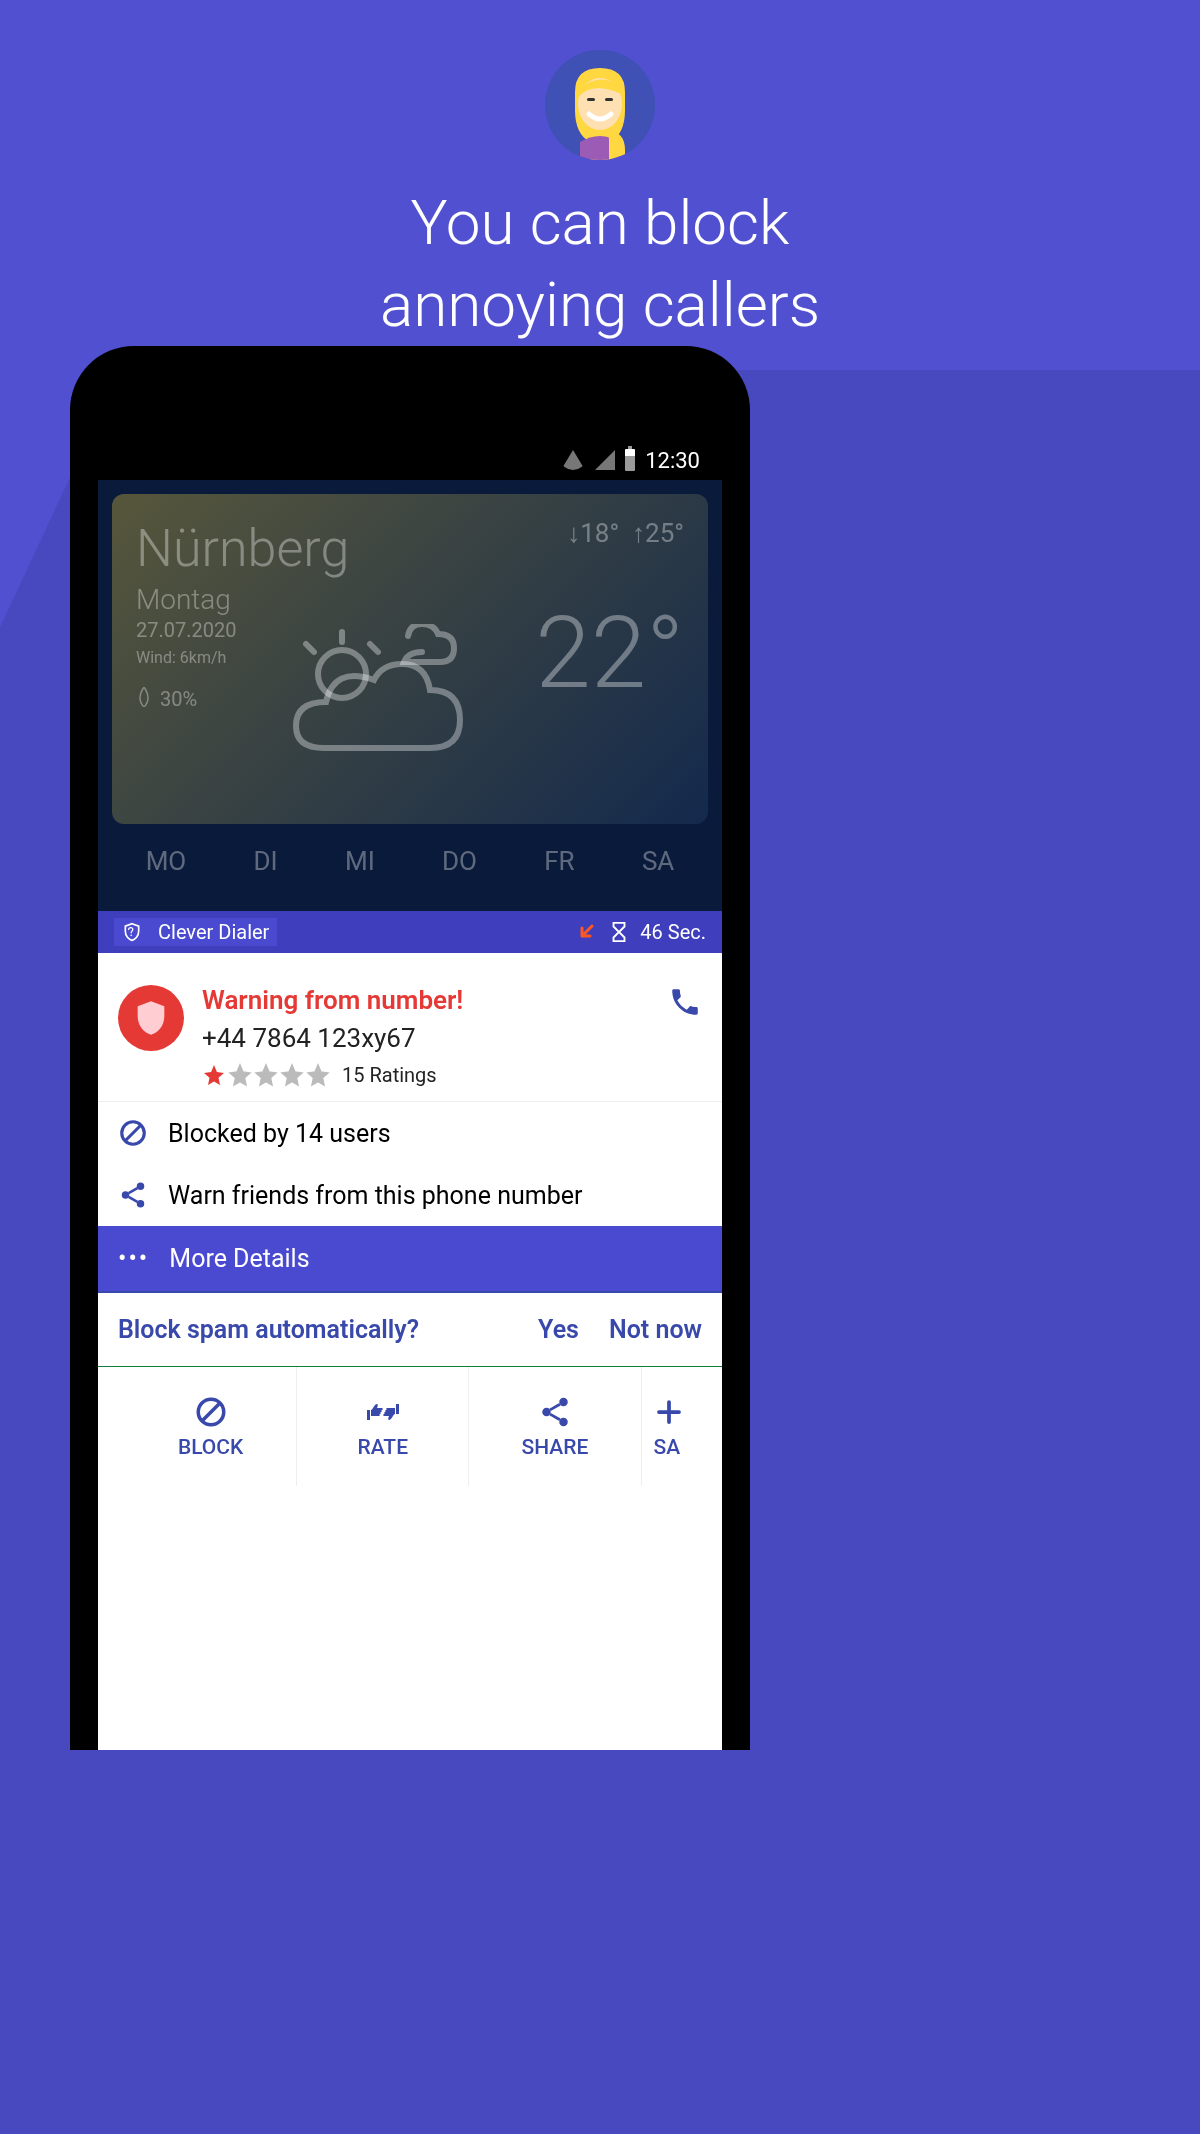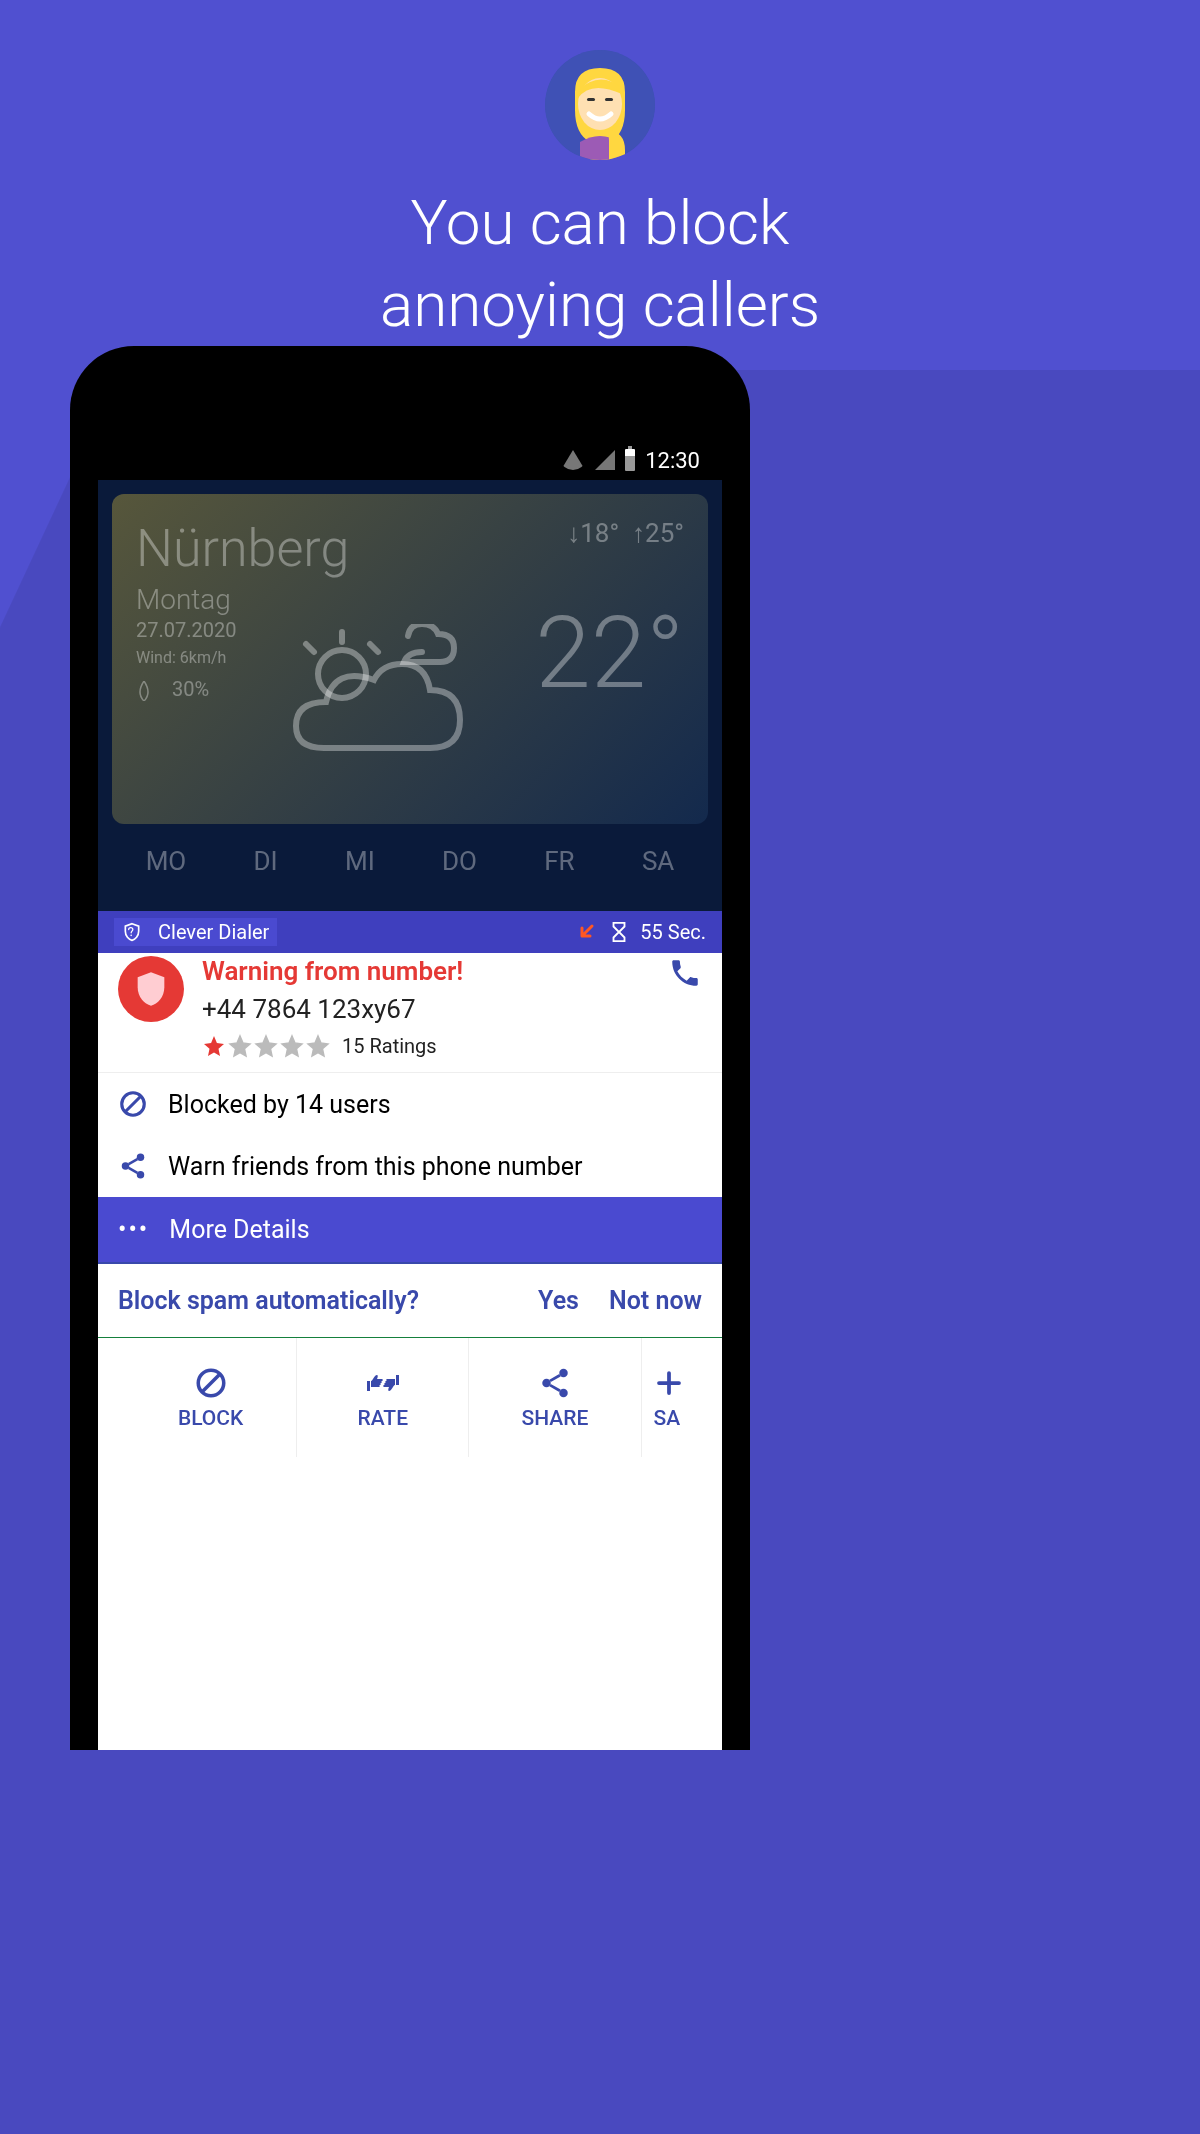--- a/index.html
+++ b/index.html
@@ -89,30 +89,30 @@
     background: linear-gradient(135deg, rgba(180,160,60,0.45), rgba(30,60,100,0.45));
     padding: 24px;
     color: rgba(255,255,255,0.35);
     height: 330px;
     position: relative;
   }
   .weather-city { font-size: 52px; font-weight: 300; }
   .weather-day { font-size: 28px; font-weight: 300; margin-top: 4px;}
   .weather-date { font-size: 20px; margin-top: 2px;}
   .weather-wind { font-size: 16px; margin-top: 6px;}
-  .weather-hum { font-size: 20px; margin-top: 10px; display:flex; align-items:flex-end; gap:20px;}
+  .weather-hum { font-size: 20px; margin-top: 20px; display:flex; align-items:flex-start; gap:8px;}
   .weather-temps { position:absolute; top:24px; right:24px; font-size:26px;}
   .weather-big { position:absolute; right:24px; top:100px; font-size:100px; font-weight:300;}
   .weather-cloud { position:absolute; left:160px; top:130px; }
   .forecast-row { display:flex; justify-content:space-around; padding:8px 14px 14px; color:rgba(255,255,255,0.35); font-size:26px;}
   .dialer-overlay { position:absolute; top:471px; left:0; right:0; bottom:0; background:#fff; }
   .d-header { height:42px; background:#3f3fbe; display:flex; align-items:center; padding:0 16px; color:#fff; font-size:20px;}
   .d-header-brand { display:flex; align-items:center; gap:16px; background:#4a4ad0; padding:2px 8px;}
   .d-header-right { margin-left:auto; display:flex; align-items:center; gap:10px; font-size:20px;}
-  .d-warn { padding:3px 20px 14px; display:flex; align-items:flex-start; gap:18px; border-bottom:1px solid #eee;}
+  .d-warn { padding:32px 20px 14px; display:flex; align-items:flex-start; gap:18px; border-bottom:1px solid #eee;}
   .d-warn-icon { width:66px; height:66px; border-radius:50%; background:#e53935; display:flex; align-items:center; justify-content:center; flex-shrink:0;}
   .d-warn-body { flex:1;}
   .d-warn-title { color:#e53935; font-weight:600; font-size:26px;}
   .d-warn-num { font-size:26px; margin-top:8px; color:#222;}
   .d-stars { display:flex; align-items:center; gap:2px; margin-top:10px;}
   .d-stars .count { margin-left:10px; font-size:20px; color:#222;}
   .d-call-icon { margin-left:auto; color:#3949ab;}
   .d-row { padding:16px 20px; display:flex; align-items:center; gap:20px; font-size:25px; color:#000; }
   .d-more { background:#4a4ad0; color:#fff; padding:18px 20px; display:flex; align-items:center; gap:20px; font-size:25px;}
   .d-auto { border-top:2px solid #3949ab; padding:22px 20px; display:flex; align-items:center; font-size:25px; color:#3949ab; font-weight:600;}
@@ -206,21 +206,21 @@
             </svg>
           <span>Clever Dialer</span>
         </div>
         <div class="d-header-right">
           <svg width="24" height="24" viewBox="0 0 24 24">
               <path d="M18 6 L8 16 M8 8 V16 H16" stroke="#ff5722" stroke-width="3" fill="none" stroke-linecap="round" stroke-linejoin="round"></path>
             </svg>
           <svg width="22" height="22" viewBox="0 0 24 24">
               <path d="M6 2 H18 V6 L12 12 L18 18 V22 H6 V18 L12 12 L6 6 Z" fill="none" stroke="#fff" stroke-width="2"></path>
             </svg>
-          <span>55 Sec.</span>
+          <span>46 Sec.</span>
         </div>
       </div>
 
       <div class="d-warn">
         <div class="d-warn-icon">
           <svg width="40" height="40" viewBox="0 0 24 24">
               <path d="M12 2 L20 5 V11 C20 17 16 21 12 22 C8 21 4 17 4 11 V5 Z" fill="#ffcdd2"></path>
             </svg>
         </div>
         <div class="d-warn-body">

